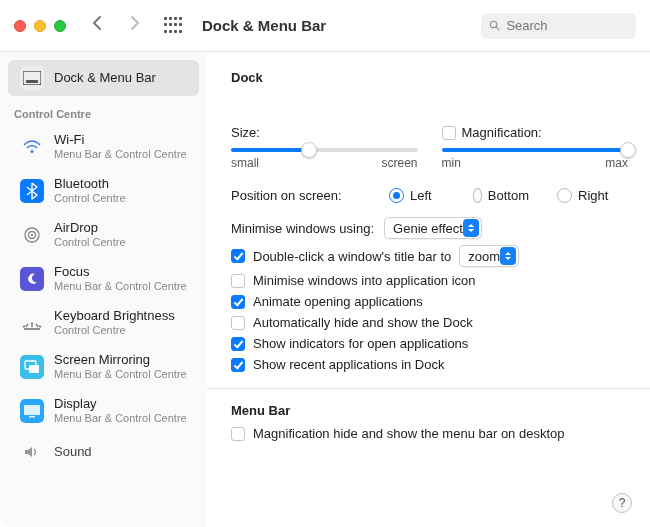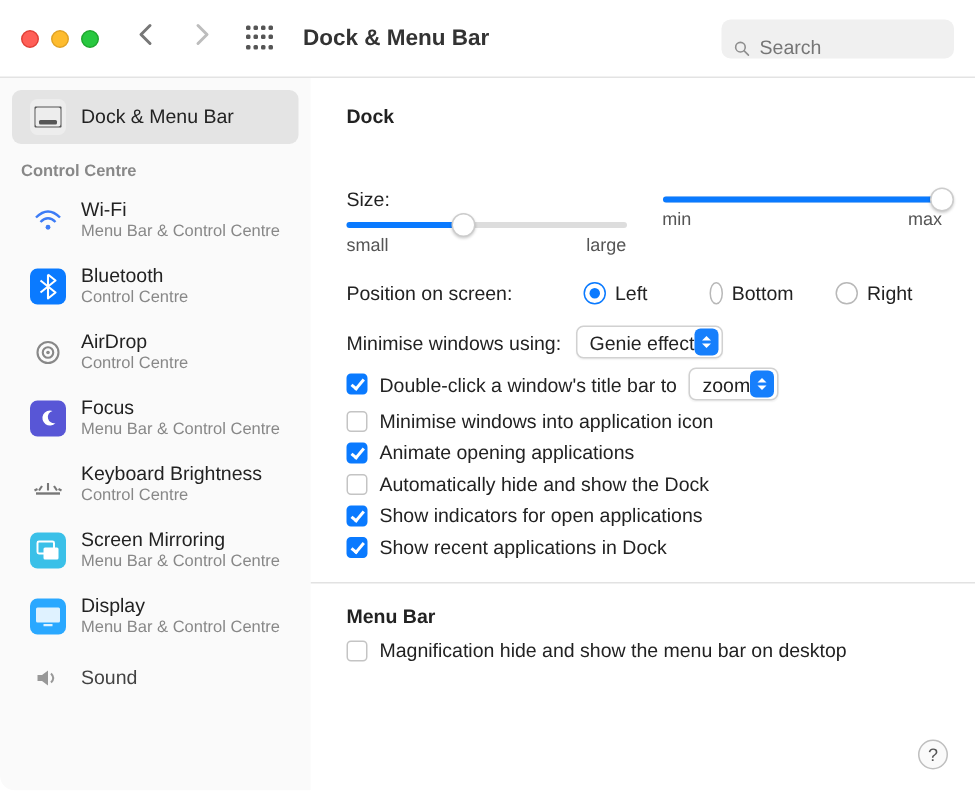--- a/index.html
+++ b/index.html
@@ -11,21 +11,21 @@
   .tdot { width: 12px; height: 12px; border-radius: 50%; }
   .tred { background: #ff5f57; border: 0.5px solid #e14138; }
   .tyel { background: #febc2e; border: 0.5px solid #e1a325; }
   .tgrn { background: #28c840; border: 0.5px solid #20a82f; }
   .navbtns { display: flex; gap: 20px; color: #9b9b9b; margin-left: 6px; font-size: 17px; }
   .navbtn { cursor: default; }
   .gridicon { display: flex; flex-wrap: wrap; width: 18px; height: 18px; gap: 2px; margin-left: 14px; margin-right: 10px;}
   .gridicon span { width: 3px; height: 3px; background: #555; border-radius: 1px; }
   .title { font-weight: 600; font-size: 15px; color: #333; flex: 0 0 auto; margin-left: 2px;}
   .spacer { flex: 1; }
-  .search { display: flex; align-items: flex-end; background: #f0f0f0; border-radius: 6px; height: 26px; padding: 0 8px; width: 155px; gap: 6px; }
+  .search { display: flex; align-items: center; background: #f0f0f0; border-radius: 6px; height: 26px; padding: 0 8px; width: 155px; gap: 6px; }
   .search svg { width: 13px; height: 13px; fill: #8e8e8e; }
   .search input { border: none; background: transparent; outline: none; font-size: 13px; color: #333; width: 100%; }
 
   
   .columns { display: flex; height: calc(527px - 52px); }
   .sidebar { width: 207px; background: #fafafa; overflow-y: auto; padding-top: 6px;}
   .content { flex: 1; overflow-y: auto; padding: 18px 22px 12px 24px; position: relative;}
 
   .side-item { display: flex; align-items: center; gap: 10px; padding: 6px 12px; margin: 2px 8px; border-radius: 6px; }
   .side-item.selected { background: #e4e4e4; }
@@ -257,24 +257,28 @@
       <div class="slide-block">
         <div class="slide-head">
             <span>Size:</span>
           </div>
         <div class="slider">
           <div class="fill" style="left:0; width:42%;"></div>
           <div class="thumb" style="left:42%;"></div>
         </div>
         <div class="slide-scale">
             <span>small</span>
-            <span>large</span>
+            <span>screen</span>
           </div>
       </div>
       <div class="slide-block">
+        <div class="slide-head">
+            <span class="chk"></span>
+            <span>Magnification:</span>
+          </div>
         <div class="slider">
           <div class="fill" style="left:0; width:100%;"></div>
           <div class="thumb" style="left:100%;"></div>
         </div>
         <div class="slide-scale">
             <span>min</span>
             <span>max</span>
           </div>
       </div>
     </div>

